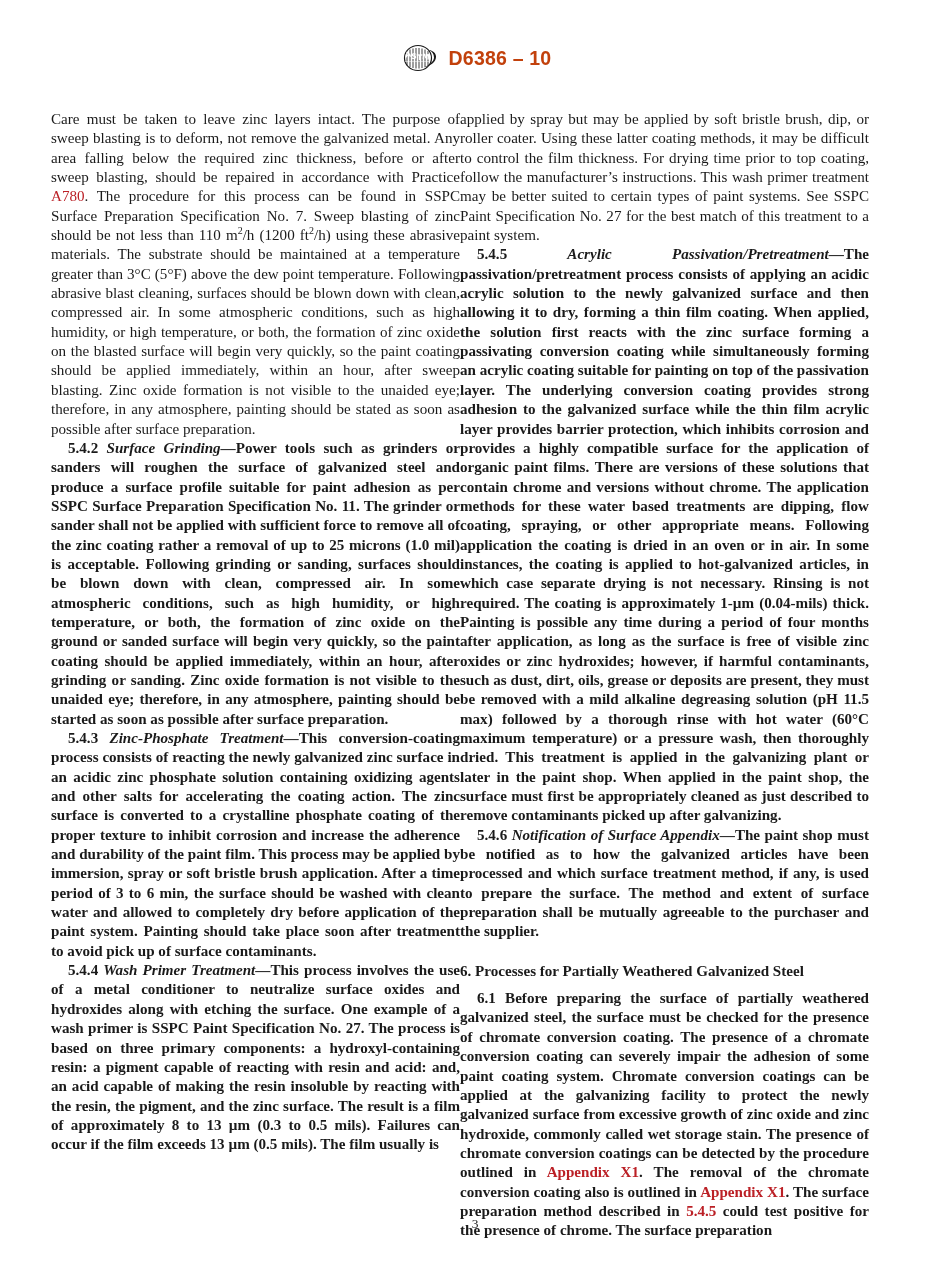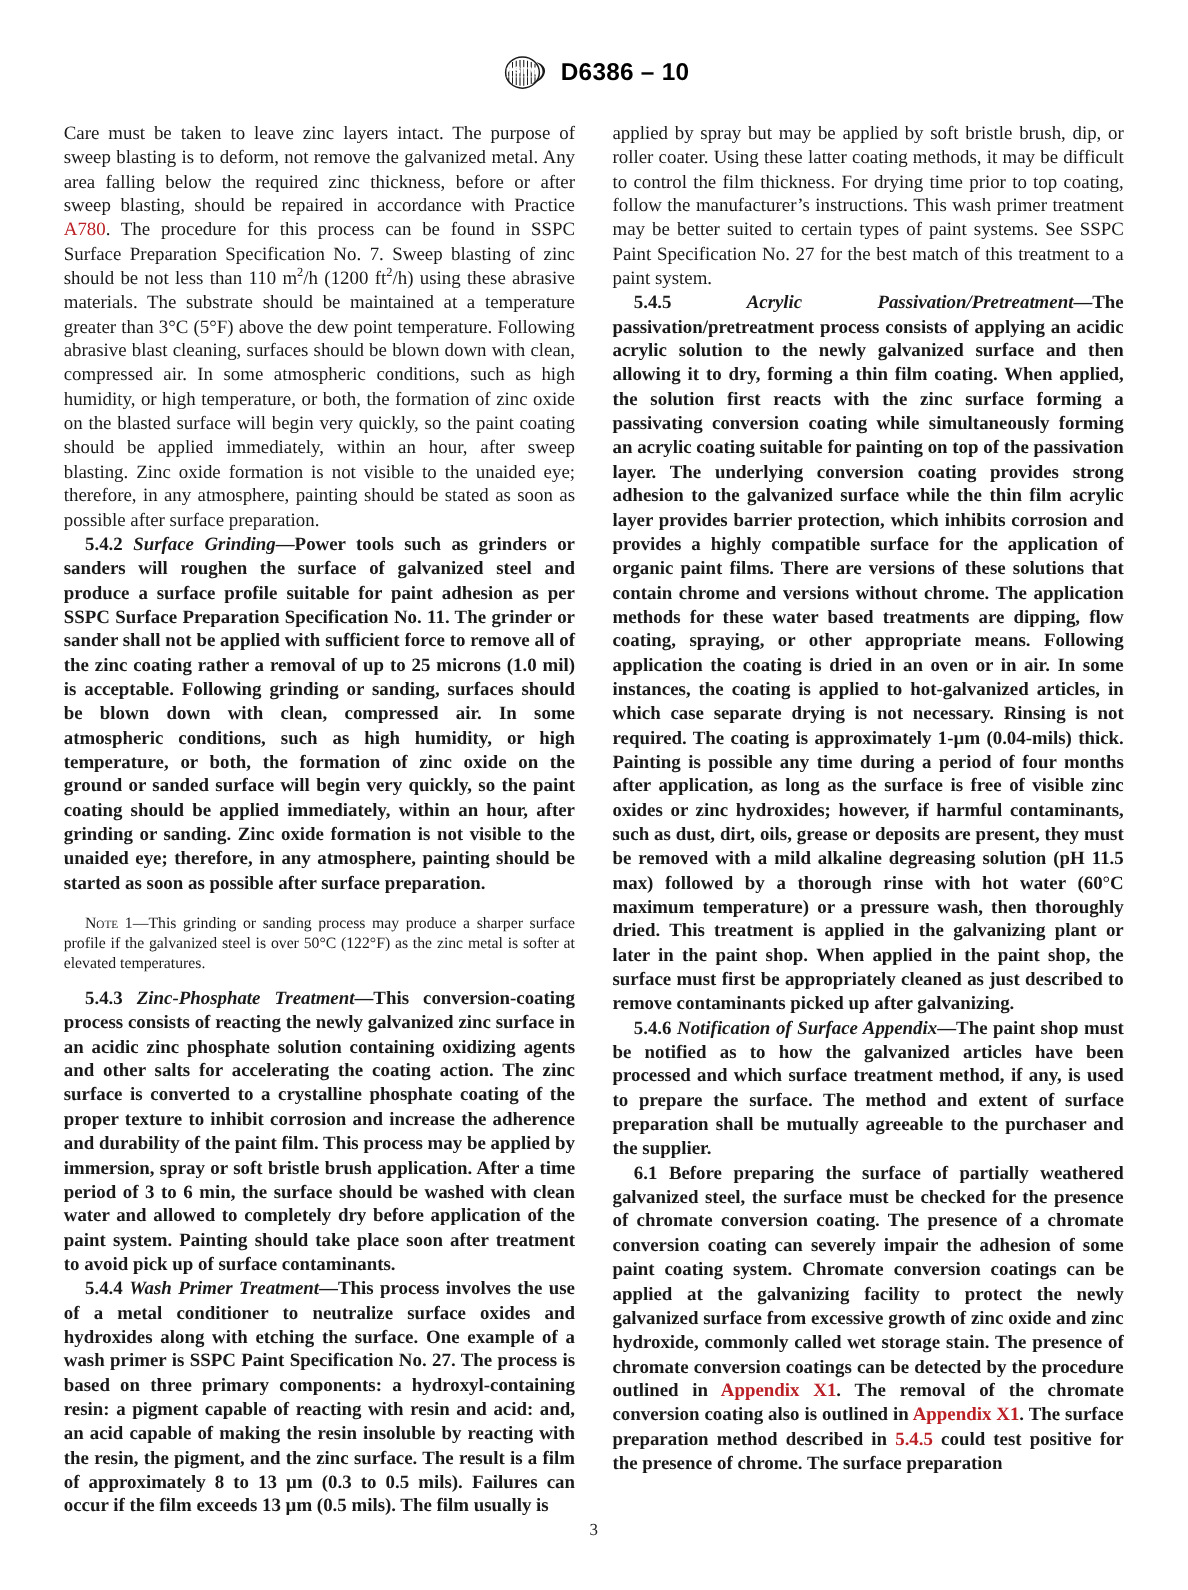--- a/index.html
+++ b/index.html
@@ -39,30 +39,29 @@
     display: inline-block;
     width: 41px;
     height: 28px;
     vertical-align: middle;
   }
   .doc-number {
     font-family: "Liberation Sans", "DejaVu Sans", sans-serif;
     font-size: 19.5px;
     font-weight: bold;
     letter-spacing: 0.2px;
-    color: #000000;
+    color: #c2410c;
   }
   
   .columns {
     position: absolute;
     left: 51px;
-    top: 98px;
+    top: 110px;
     width: 848px;
     display: flex;
-    gap: 30px;
   }
   .col {
     width: 409px;
   }
   p.body-par {
     margin: 0;
     text-align: justify;
     text-justify: inter-word;
     font-size: 15.1px;
     line-height: 19.35px;
@@ -148,36 +147,36 @@
   </div>
 
   <div class="columns">
 
     <div class="col">
 
       <p class="body-par"><span>Care must be taken to leave zinc layers intact. The purpose of sweep blasting is to deform, not remove the galvanized metal. Any area falling below the required zinc thickness, before or after sweep blasting, should be repaired in accordance with Practice </span><span class="lnk">A780</span><span>. The procedure for this process can be found in SSPC Surface Preparation Specification No. 7. Sweep blasting of zinc should be not less than 110 m</span><sup>2</sup><span>/h (1200 ft</span><sup>2</sup><span>/h) using these abrasive materials. The substrate should be maintained at a temperature greater than 3°C (5°F) above the dew point temperature. Following abrasive blast cleaning, surfaces should be blown down with clean, compressed air. In some atmospheric conditions, such as high humidity, or high temperature, or both, the formation of zinc oxide on the blasted surface will begin very quickly, so the paint coating should be applied immediately, within an hour, after sweep blasting. Zinc oxide formation is not visible to the unaided eye; therefore, in any atmosphere, painting should be stated as soon as possible after surface preparation.</span></p>
 
       <p class="body-par indent"><span>5.4.2</span> <i>Surface Grinding</i><span>—Power tools such as grinders or sanders will roughen the surface of galvanized steel and produce a surface profile suitable for paint adhesion as per SSPC Surface Preparation Specification No. 11. The grinder or sander shall not be applied with sufficient force to remove all of the zinc coating rather a removal of up to 25 microns (1.0 mil) is acceptable. Following grinding or sanding, surfaces should be blown down with clean, compressed air. In some atmospheric conditions, such as high humidity, or high temperature, or both, the formation of zinc oxide on the ground or sanded surface will begin very quickly, so the paint coating should be applied immediately, within an hour, after grinding or sanding. Zinc oxide formation is not visible to the unaided eye; therefore, in any atmosphere, painting should be started as soon as possible after surface preparation.</span></p>
 
-      <p class="note"><span class="note-label">Note</span><span> 1—</span><span>This grinding or sanding process may produce a sharper surface profile if the galvanized steel is over 50°C (122°F) as the zinc metal is softer at elevated temperatures.</span></p>
 
       <p class="body-par indent"><span>5.4.3</span> <i>Zinc-Phosphate Treatment</i><span>—This conversion-coating process consists of reacting the newly galvanized zinc surface in an acidic zinc phosphate solution containing oxidizing agents and other salts for accelerating the coating action. The zinc surface is converted to a crystalline phosphate coating of the proper texture to inhibit corrosion and increase the adherence and durability of the paint film. This process may be applied by immersion, spray or soft bristle brush application. After a time period of 3 to 6 min, the surface should be washed with clean water and allowed to completely dry before application of the paint system. Painting should take place soon after treatment to avoid pick up of surface contaminants.</span></p>
 
       <p class="body-par indent"><span>5.4.4</span> <i>Wash Primer Treatment</i><span>—This process involves the use of a metal conditioner to neutralize surface oxides and hydroxides along with etching the surface. One example of a wash primer is SSPC Paint Specification No. 27. The process is based on three primary components: a hydroxyl-containing resin: a pigment capable of reacting with resin and acid: and, an acid capable of making the resin insoluble by reacting with the resin, the pigment, and the zinc surface. The result is a film of approximately 8 to 13 µm (0.3 to 0.5 mils). Failures can occur if the film exceeds 13 µm (0.5 mils). The film usually is</span></p>
 
     </div>
 
     <div class="col">
 
       <p class="body-par">applied by spray but may be applied by soft bristle brush, dip, or roller coater. Using these latter coating methods, it may be difficult to control the film thickness. For drying time prior to top coating, follow the manufacturer’s instructions. This wash primer treatment may be better suited to certain types of paint systems. See SSPC Paint Specification No. 27 for the best match of this treatment to a paint system.</p>
 
       <p class="body-par indent"><span>5.4.5</span> <i>Acrylic Passivation/Pretreatment</i><span>—The passivation/pretreatment process consists of applying an acidic acrylic solution to the newly galvanized surface and then allowing it to dry, forming a thin film coating. When applied, the solution first reacts with the zinc surface forming a passivating conversion coating while simultaneously forming an acrylic coating suitable for painting on top of the passivation layer. The underlying conversion coating provides strong adhesion to the galvanized surface while the thin film acrylic layer provides barrier protection, which inhibits corrosion and provides a highly compatible surface for the application of organic paint films. There are versions of these solutions that contain chrome and versions without chrome. The application methods for these water based treatments are dipping, flow coating, spraying, or other appropriate means. Following application the coating is dried in an oven or in air. In some instances, the coating is applied to hot-galvanized articles, in which case separate drying is not necessary. Rinsing is not required. The coating is approximately 1-µm (0.04-mils) thick. Painting is possible any time during a period of four months after application, as long as the surface is free of visible zinc oxides or zinc hydroxides; however, if harmful contaminants, such as dust, dirt, oils, grease or deposits are present, they must be removed with a mild alkaline degreasing solution (pH 11.5 max) followed by a thorough rinse with hot water (60°C maximum temperature) or a pressure wash, then thoroughly dried. This treatment is applied in the galvanizing plant or later in the paint shop. When applied in the paint shop, the surface must first be appropriately cleaned as just described to remove contaminants picked up after galvanizing.</span></p>
 
       <p class="body-par indent"><span>5.4.6</span> <i>Notification of Surface Appendix</i><span>—The paint shop must be notified as to how the galvanized articles have been processed and which surface treatment method, if any, is used to prepare the surface. The method and extent of surface preparation shall be mutually agreeable to the purchaser and the supplier.</span></p>
 
+      <p class="sec-head">6. Processes for Partially Weathered Galvanized Steel</p>
 
       <p class="body-par indent"><span>6.1</span><span> Before preparing the surface of partially weathered galvanized steel, the surface must be checked for the presence of chromate conversion coating. The presence of a chromate conversion coating can severely impair the adhesion of some paint coating system. Chromate conversion coatings can be applied at the galvanizing facility to protect the newly galvanized surface from excessive growth of zinc oxide and zinc hydroxide, commonly called wet storage stain. The presence of chromate conversion coatings can be detected by the procedure outlined in </span><span class="lnk">Appendix X1</span><span>. The removal of the chromate conversion coating also is outlined in </span><span class="lnk">Appendix X1</span><span>. The surface preparation method described in </span><span class="lnk">5.4.5</span><span> could test positive for the presence of chrome. The surface preparation</span></p>
 
     </div>
   </div>
 
   <div class="page-number">3</div>
 
 </div>
 

